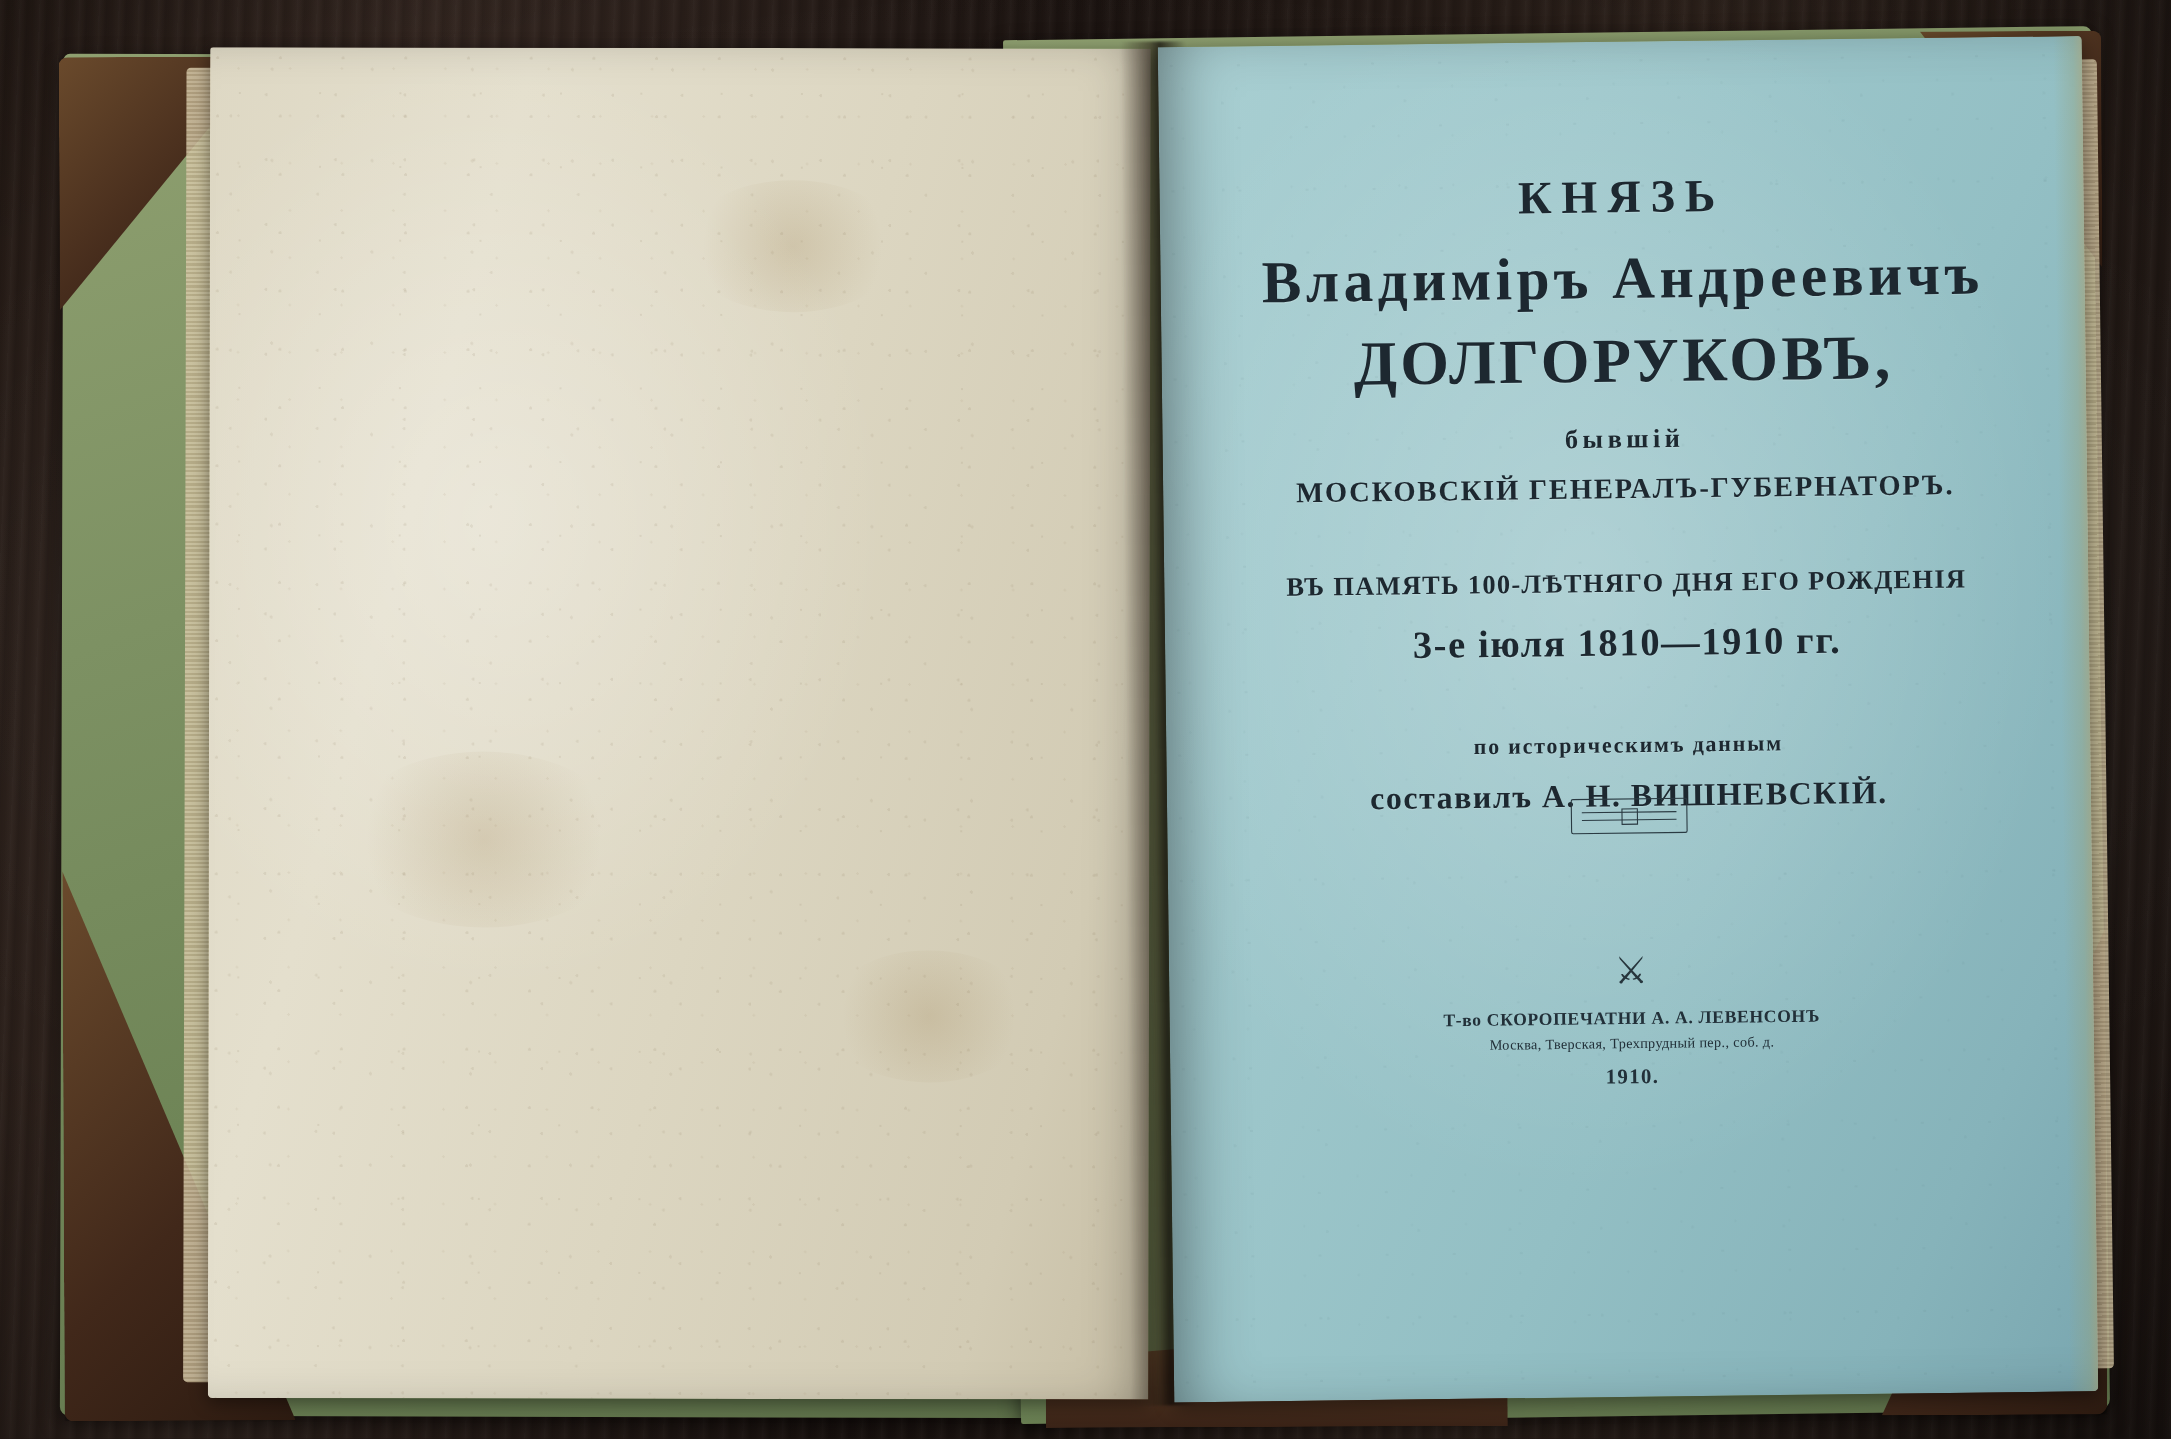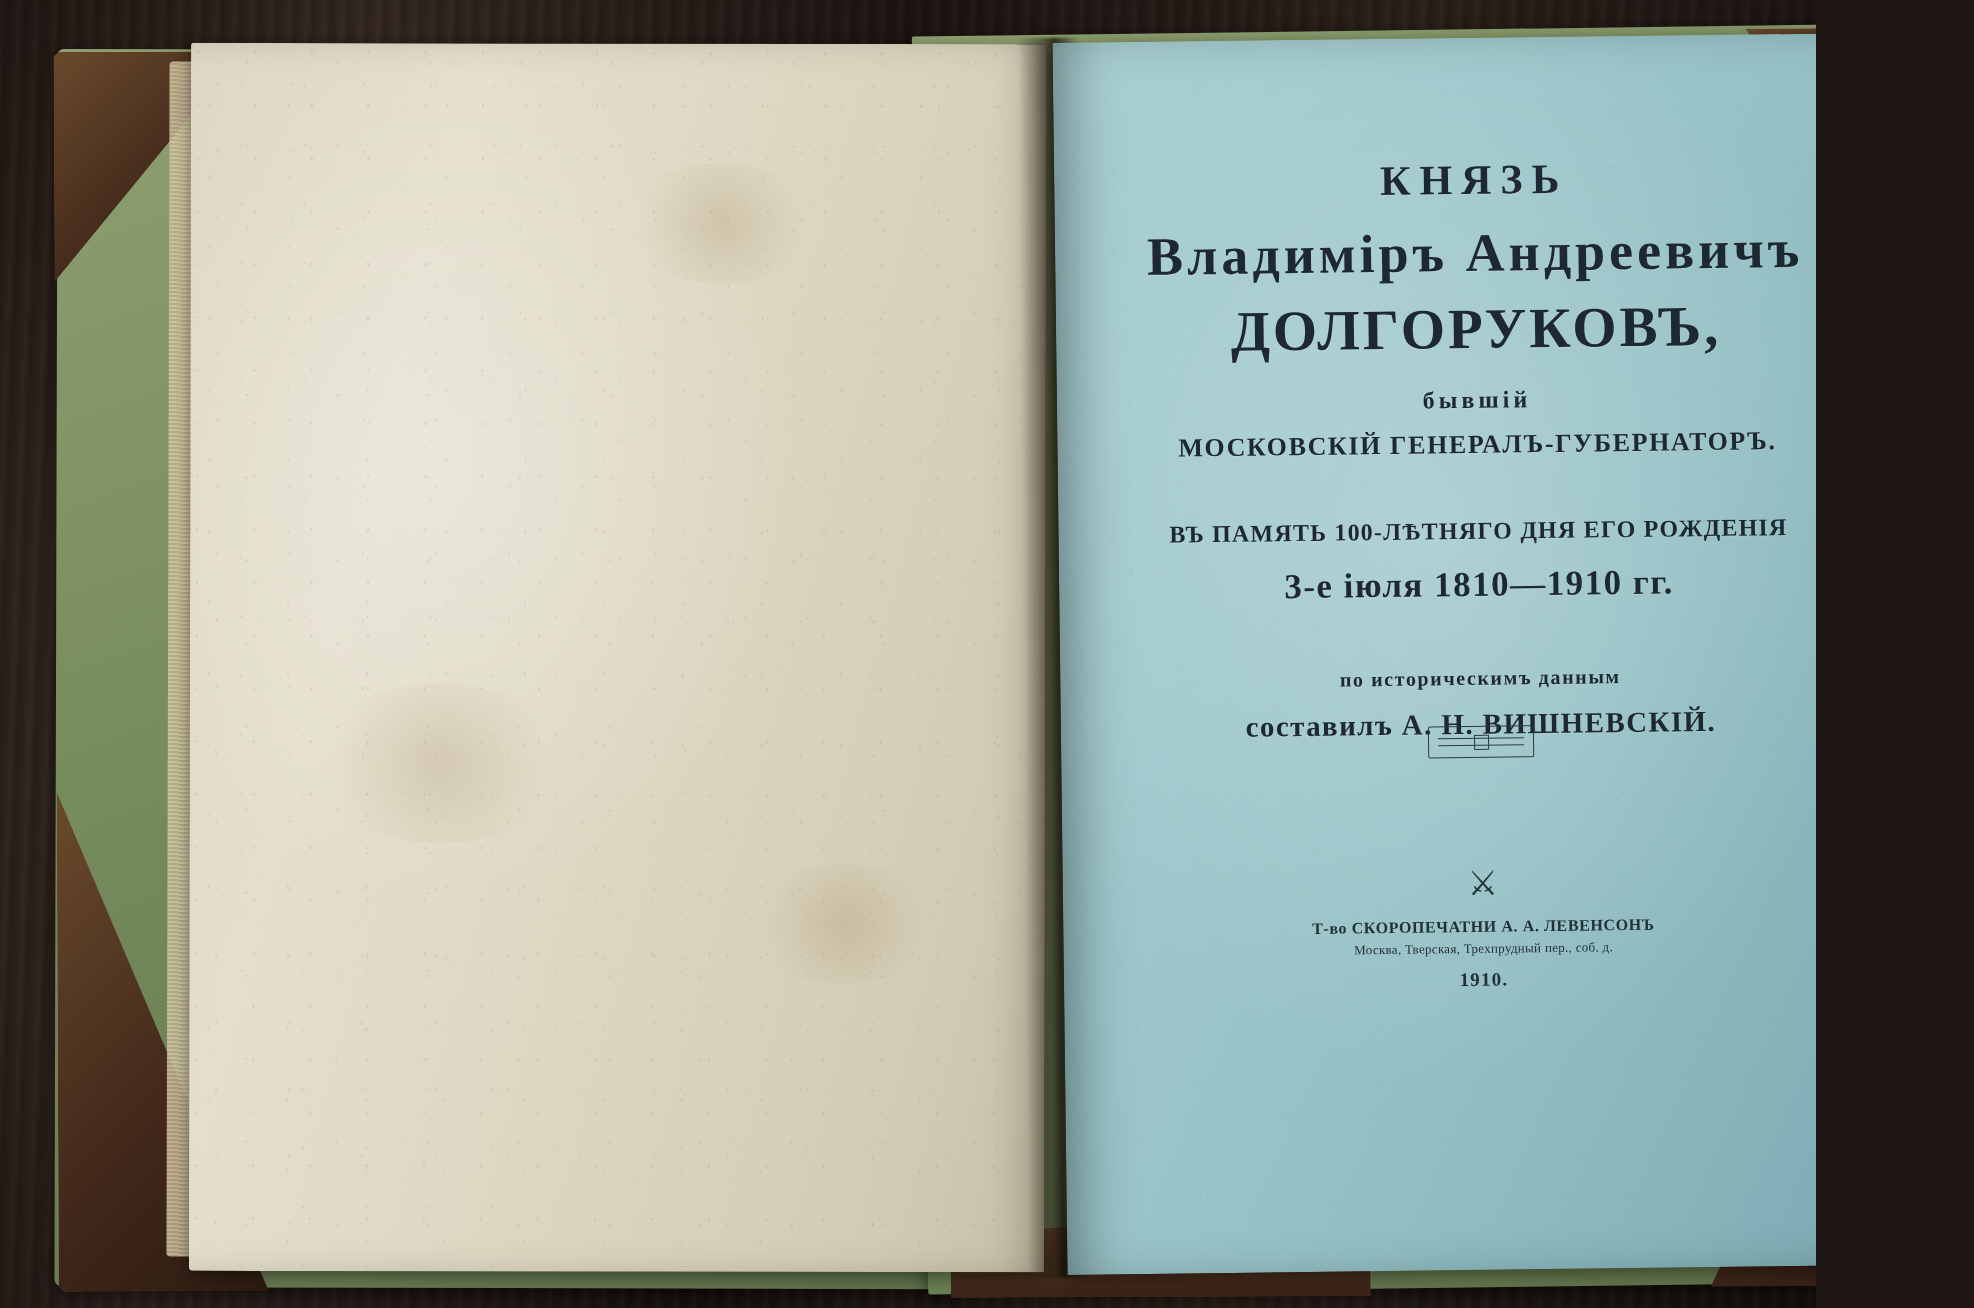--- a/index.html
+++ b/index.html
@@ -1,21 +1,21 @@
 <!DOCTYPE html>
 <html><head>
 <meta charset="utf-8">
 <style>
   html,body{margin:0;padding:0;}
   body{
     width:1974px;height:1308px;overflow:hidden;
     background:#1c1512;
     font-family:"Liberation Serif", serif;
   }
-  #scene{position:relative;width:1816px;height:1308px;overflow:hidden;}
+  #scene{position:relative;width:1974px;height:1308px;overflow:hidden;}
 
   
   .table-bg{
     position:absolute;inset:0;
     background:
       repeating-linear-gradient(92deg,
         rgba(255,255,255,0.030) 0px,
         rgba(255,255,255,0.012) 3px,
         rgba(0,0,0,0.10) 7px,
         rgba(0,0,0,0.04) 12px,

